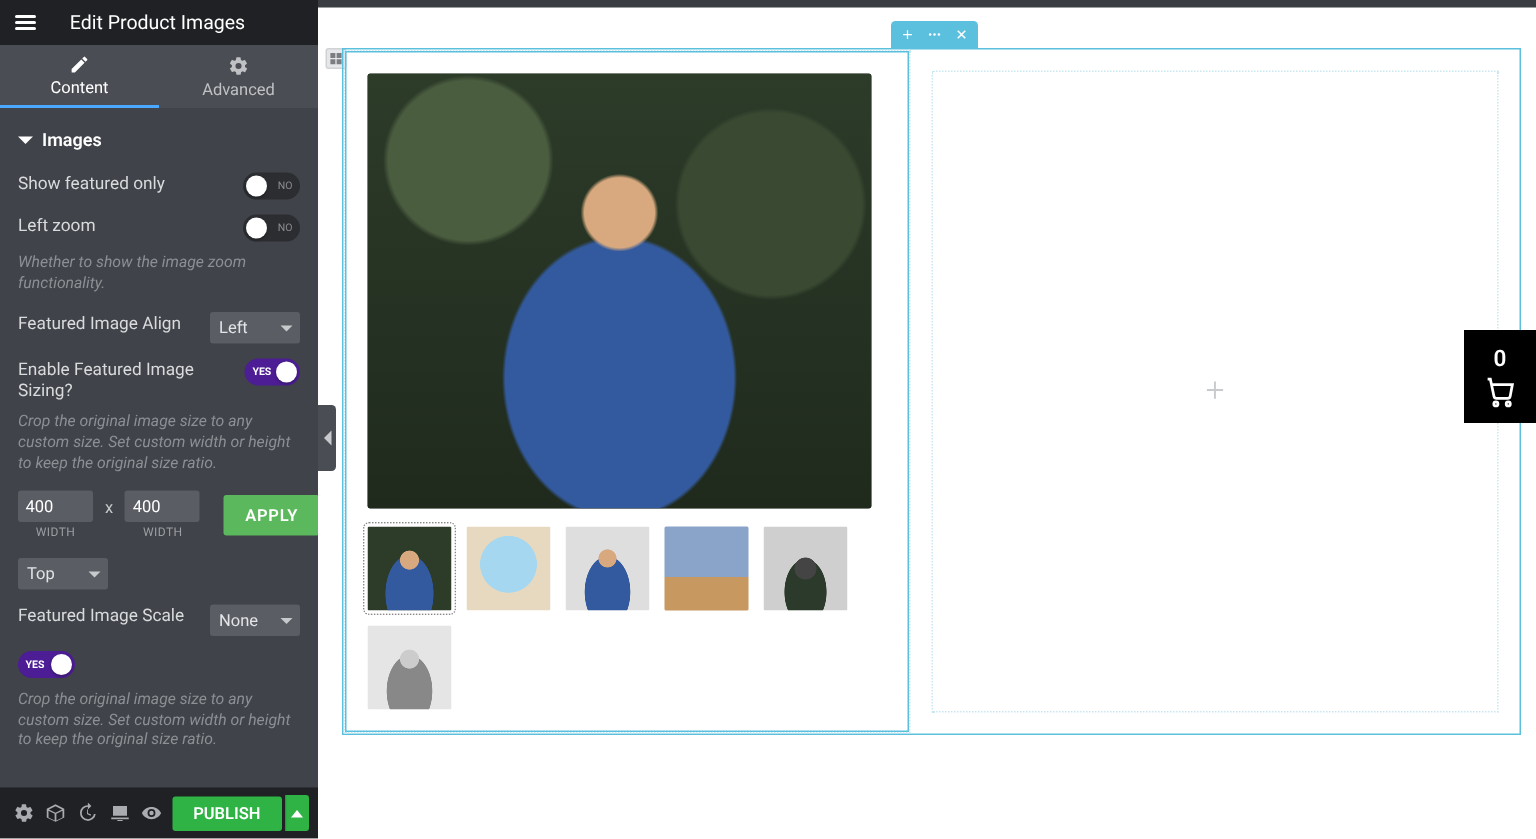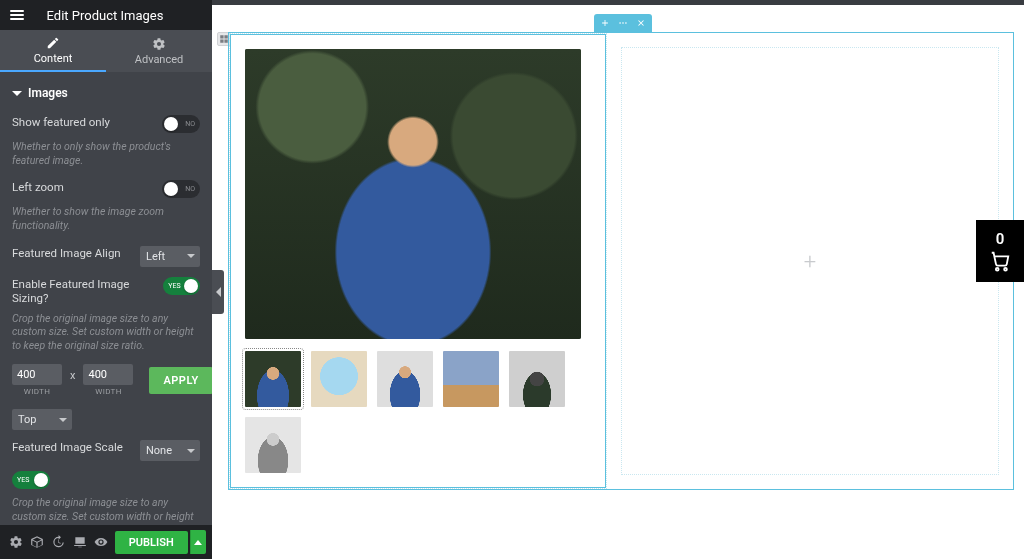--- a/index.html
+++ b/index.html
@@ -28,21 +28,21 @@
   .caret { width:0; height:0; border-left:5px solid transparent; border-right:5px solid transparent; border-top:5px solid #fff; }
 
   .row { display:flex; align-items:flex-start; justify-content:space-between; padding:5px 0; }
   .row label { color:#d8dadc; font-size:11.5px; }
   .desc { color:#8c8f94; font-style:italic; font-size:10.5px; line-height:1.3; padding:2px 0 8px; }
 
   .toggle { position:relative; width:38px; height:18px; background:#2b2d31; border-radius:10px; cursor:pointer; display:flex; align-items:center; }
   .toggle .knob { width:14px; height:14px; background:#fff; border-radius:50%; position:absolute; left:2px; transition:left .1s; box-shadow:0 1px 2px rgba(0,0,0,.3); }
   .toggle .txt { font-size:7px; color:#8a8c90; position:absolute; }
   .toggle.off .txt { right:5px; }
-  .toggle.on { background:#15803d; }
+  .toggle.on { background:#4c1d95;font-weight:bold; }
   .toggle.on .knob { left:auto; right:2px; }
   .toggle.on .txt { left:5px; color:#fff; }
 
   .select { flex:1; max-width:60px; background:#5a5d63; color:#e2e4e7; font-size:11px; padding:4px 18px 4px 6px; border-radius:2px; position:relative; cursor:pointer; min-width:54px; }
   .select .chev { position:absolute; right:5px; top:50%; transform:translateY(-50%); width:0; height:0; border-left:4px solid transparent; border-right:4px solid transparent; border-top:4px solid #c7c9cc; }
 
   .dims { display:flex; align-items:center; gap:8px; padding:4px 0 0; }
   .dim-col { display:flex; flex-direction:column; align-items:center; gap:2px; }
   .dim-col input { width:50px; background:#5a5d63; border:none; color:#fff; font-size:11px; padding:4px 5px; border-radius:2px; }
   .dim-col span { font-size:8px; color:#9b9ea2; letter-spacing:.3px; }
@@ -151,21 +151,20 @@
       <span>Images</span>
     </div>
 
     <div class="row">
       <label>Show featured only</label>
       <div class="toggle off">
         <span class="txt">NO</span>
           <span class="knob"></span>
       </div>
     </div>
-    <div class="desc">Whether to only show the product's featured image.</div>
 
     <div class="row">
       <label>Left zoom</label>
       <div class="toggle off">
         <span class="txt">NO</span>
           <span class="knob"></span>
       </div>
     </div>
     <div class="desc">Whether to show the image zoom functionality.</div>
 

